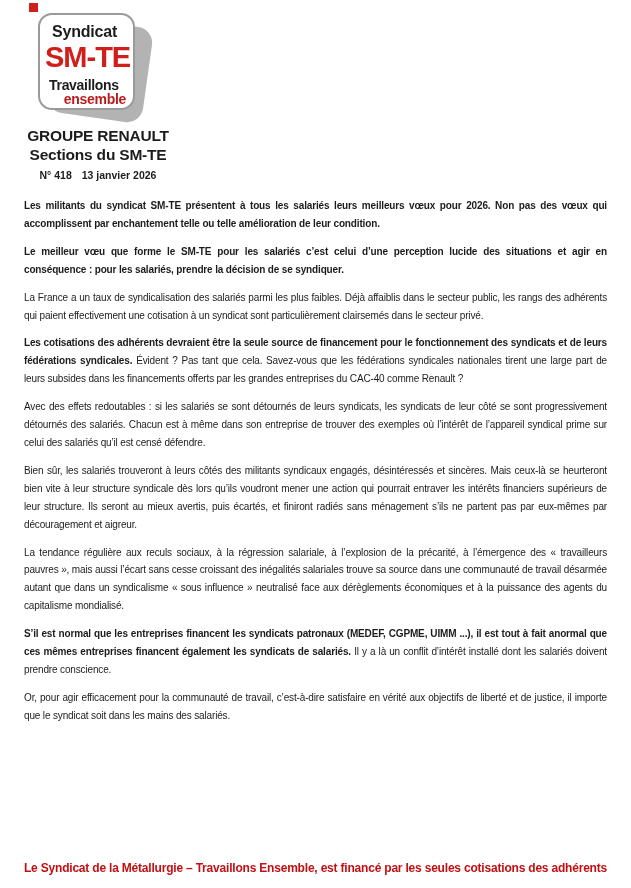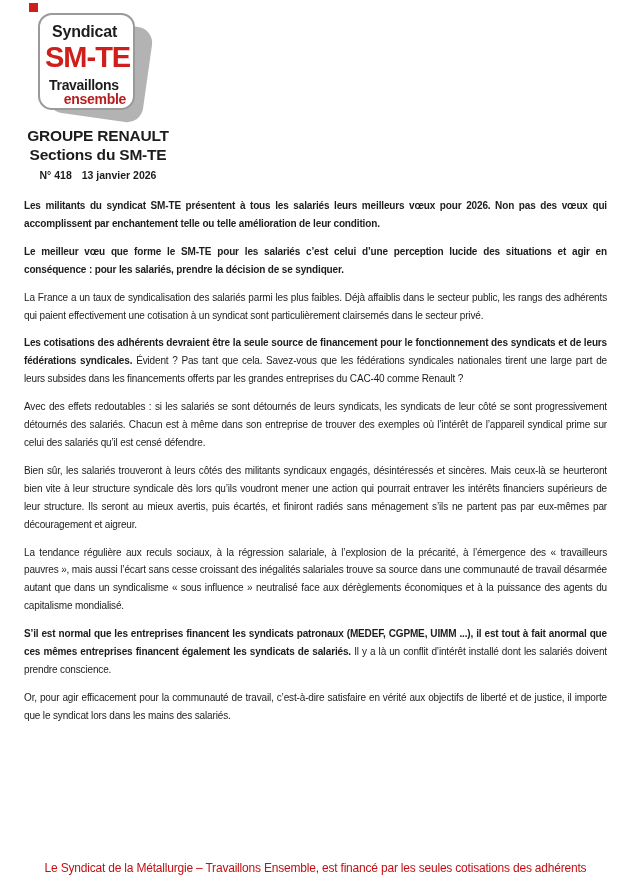--- a/index.html
+++ b/index.html
@@ -71,21 +71,21 @@
     margin:0 0 10px 0;
     font-size:10px;line-height:17.9px;
     text-align:justify;letter-spacing:-0.15px;
     color:#1c1c1c;
   }
   .bold{font-weight:bold;}
   
   .footer{
     position:absolute;left:0;right:0;bottom:13px;
     text-align:center;
-    font-size:12px;font-weight:normal;color:#c40f12;letter-spacing:-0.2px;
+    font-size:12px;font-weight:bold;color:#c40f12;letter-spacing:-0.2px;
   }
 </style>
 </head>
 <body>
 
 <div class="page">
 
   <div class="red-square"></div>
   <div class="logo-shadow"></div>
   <div class="logo-box">
@@ -106,18 +106,18 @@
 
   <div class="body-text">
     <p class="bold">Les militants du syndicat SM-TE présentent à tous les salariés leurs meilleurs vœux pour 2026. Non pas des vœux qui accomplissent par enchantement telle ou telle amélioration de leur condition.</p>
     <p class="bold">Le meilleur vœu que forme le SM-TE pour les salariés c’est celui d’une perception lucide des situations et agir en conséquence : pour les salariés, prendre la décision de se syndiquer.</p>
     <p>La France a un taux de syndicalisation des salariés parmi les plus faibles. Déjà affaiblis dans le secteur public, les rangs des adhérents qui paient effectivement une cotisation à un syndicat sont particulièrement clairsemés dans le secteur privé.</p>
     <p><span class="bold">Les cotisations des adhérents devraient être la seule source de financement pour le fonctionnement des syndicats et de leurs fédérations syndicales.</span> <span>Évident ? Pas tant que cela. Savez-vous que les fédérations syndicales nationales tirent une large part de leurs subsides dans les financements offerts par les grandes entreprises du CAC-40 comme Renault ?</span></p>
     <p>Avec des effets redoutables : si les salariés se sont détournés de leurs syndicats, les syndicats de leur côté se sont progressivement détournés des salariés. Chacun est à même dans son entreprise de trouver des exemples où l’intérêt de l’appareil syndical prime sur celui des salariés qu’il est censé défendre.</p>
     <p>Bien sûr, les salariés trouveront à leurs côtés des militants syndicaux engagés, désintéressés et sincères. Mais ceux-là se heurteront bien vite à leur structure syndicale dès lors qu’ils voudront mener une action qui pourrait entraver les intérêts financiers supérieurs de leur structure. Ils seront au mieux avertis, puis écartés, et finiront radiés sans ménagement s’ils ne partent pas par eux-mêmes par découragement et aigreur.</p>
     <p>La tendance régulière aux reculs sociaux, à la régression salariale, à l’explosion de la précarité, à l’émergence des « travailleurs pauvres », mais aussi l’écart sans cesse croissant des inégalités salariales trouve sa source dans une communauté de travail désarmée autant que dans un syndicalisme « sous influence » neutralisé face aux dérèglements économiques et à la puissance des agents du capitalisme mondialisé.</p>
     <p><span class="bold">S’il est normal que les entreprises financent les syndicats patronaux (MEDEF, CGPME, UIMM ...), il est tout à fait anormal que ces mêmes entreprises financent également les syndicats de salariés.</span> <span>Il y a là un conflit d’intérêt installé dont les salariés doivent prendre conscience.</span></p>
-    <p>Or, pour agir efficacement pour la communauté de travail, c’est-à-dire satisfaire en vérité aux objectifs de liberté et de justice, il importe que le syndicat lors dans les mains des salariés.</p>
+    <p>Or, pour agir efficacement pour la communauté de travail, c’est-à-dire satisfaire en vérité aux objectifs de liberté et de justice, il importe que le syndicat soit dans les mains des salariés.</p>
   </div>
 
   <div class="footer">Le Syndicat de la Métallurgie – Travaillons Ensemble, est financé par les seules cotisations des adhérents</div>
 
 </div>
 
 </body></html>

